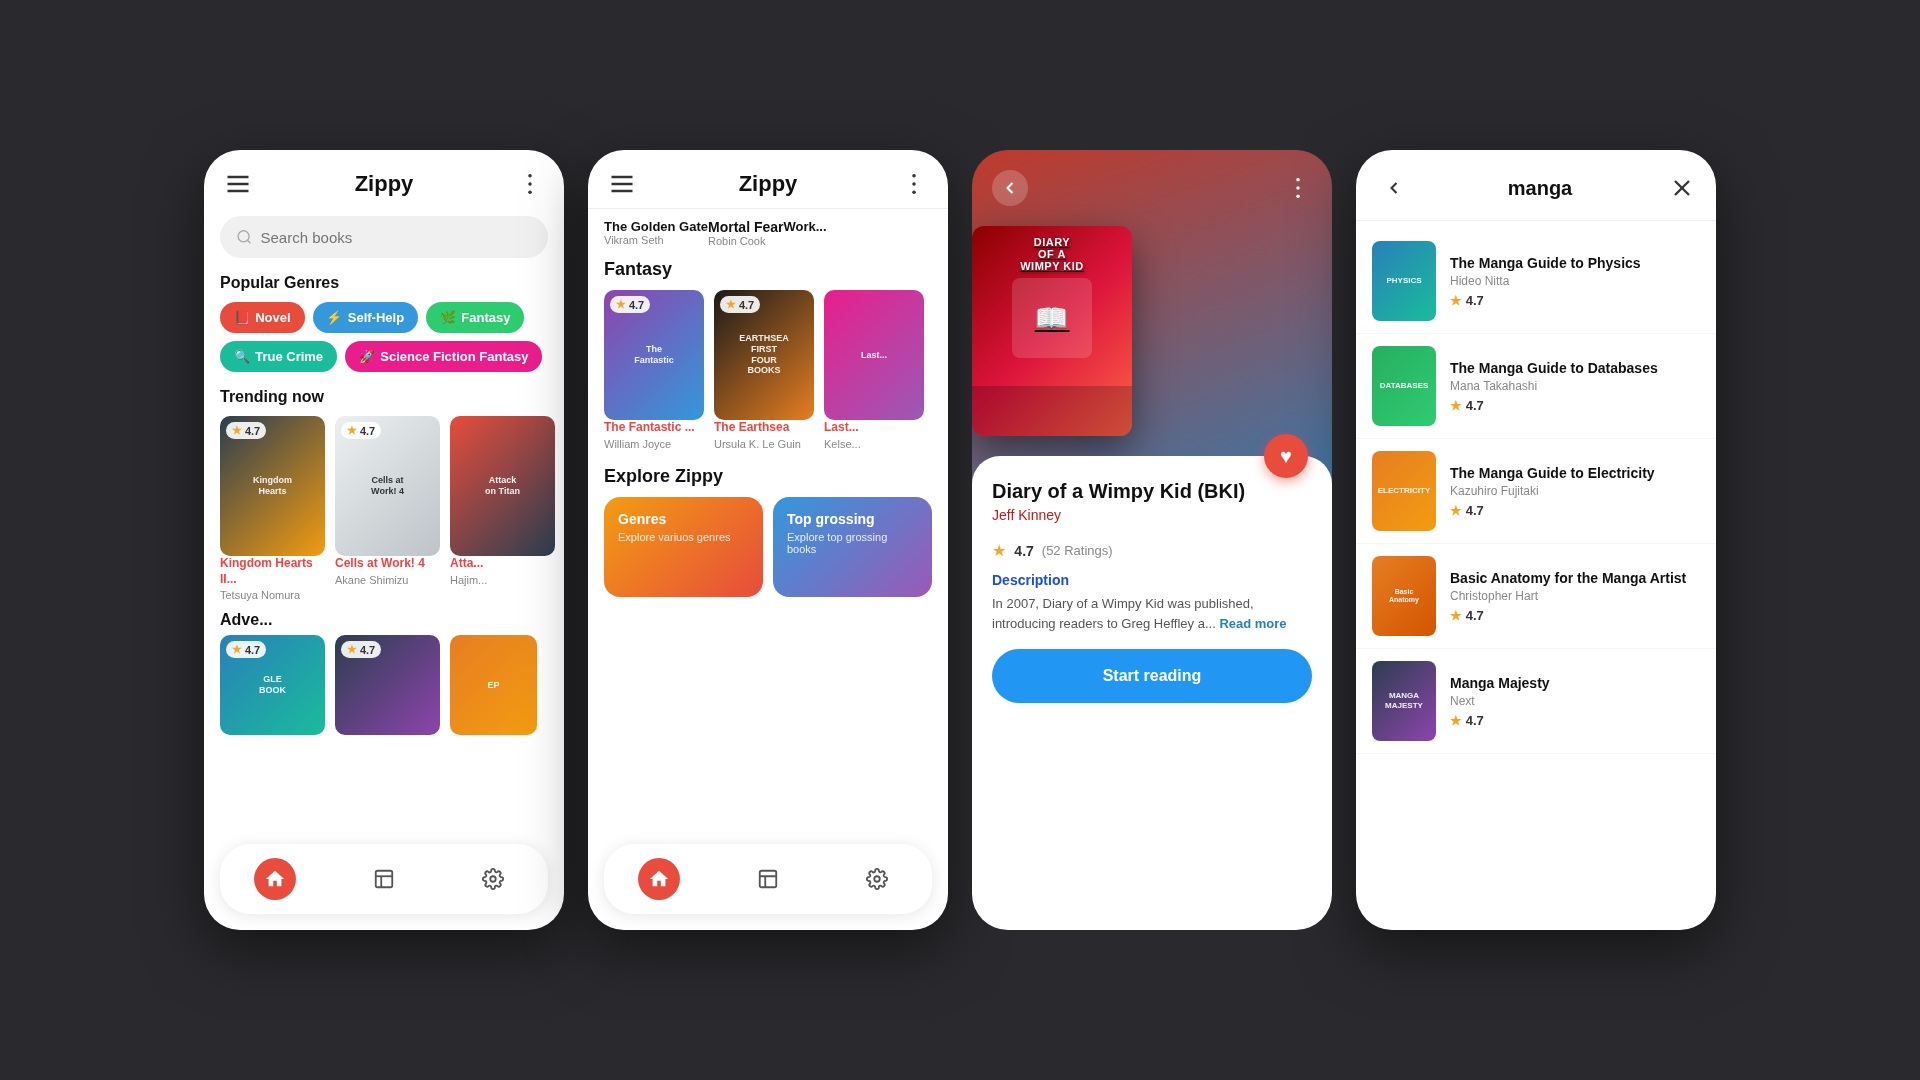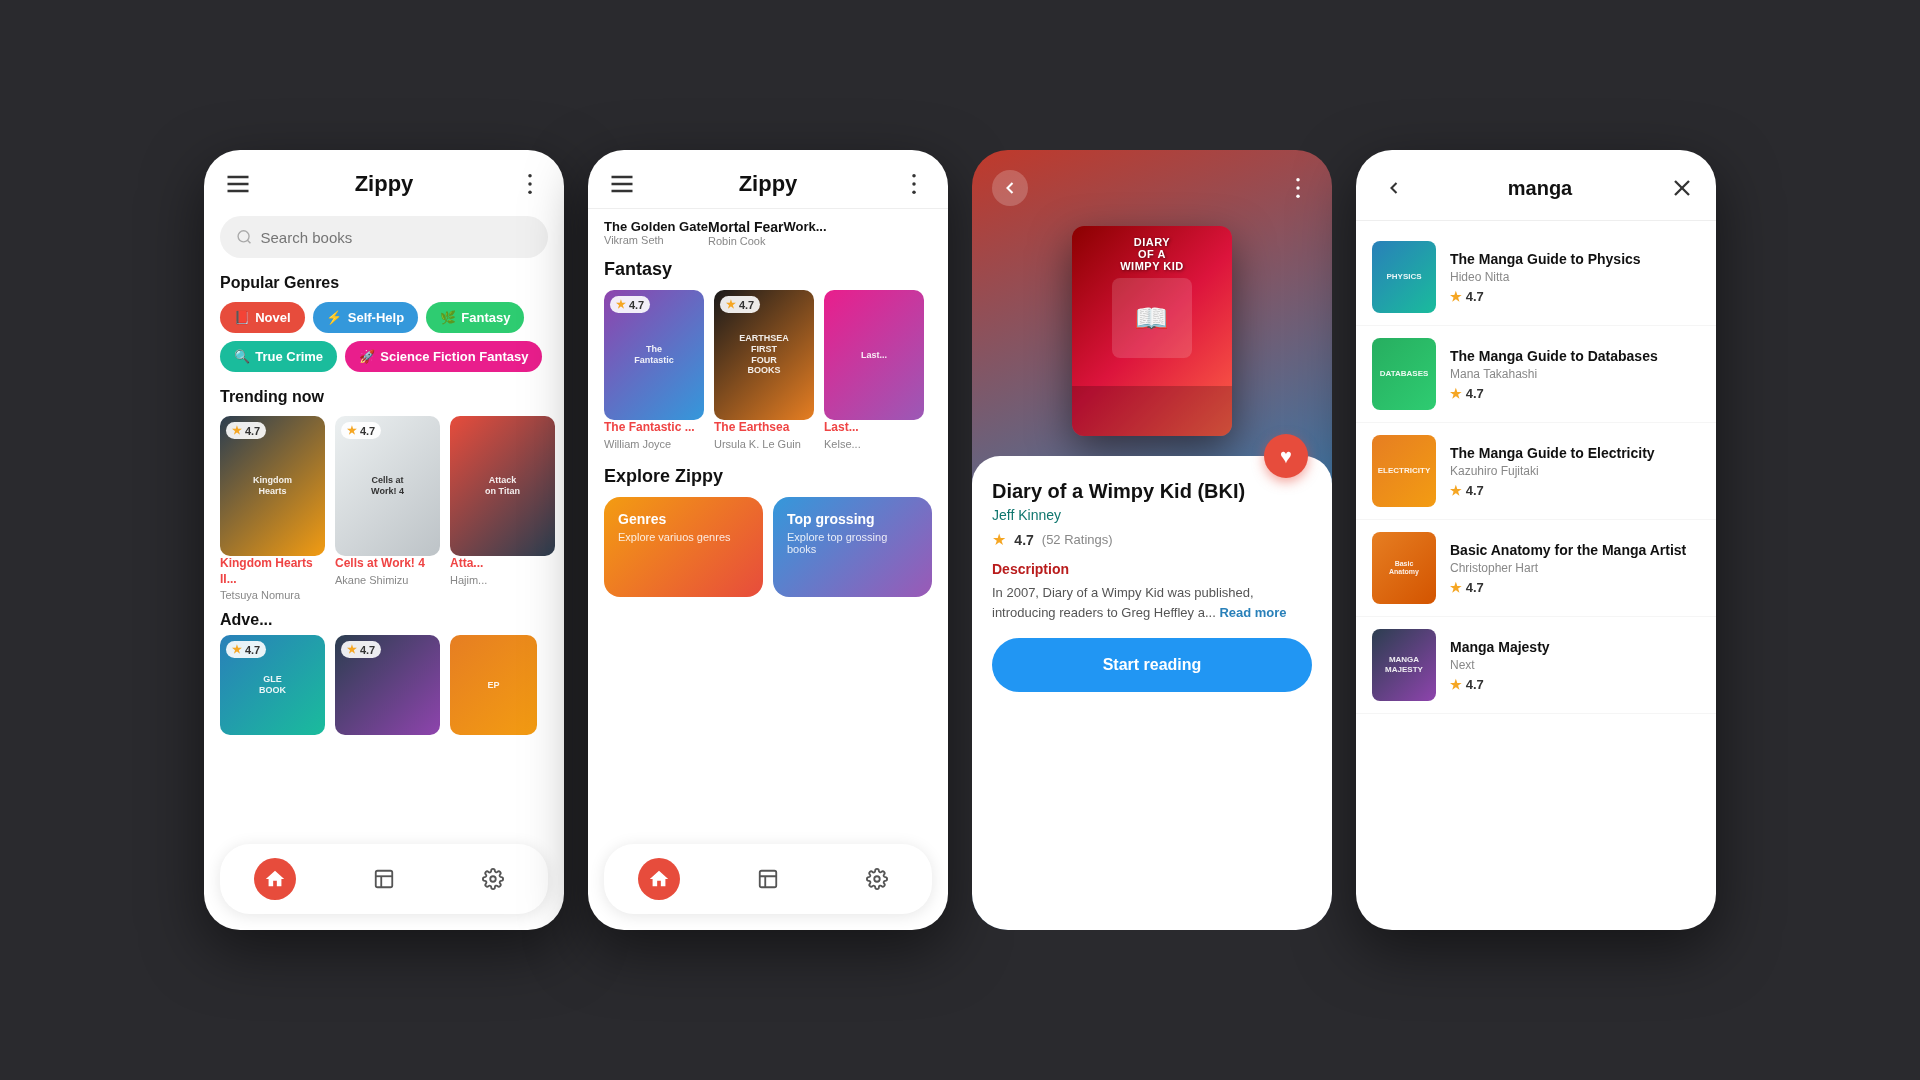--- a/index.html
+++ b/index.html
@@ -254,24 +254,24 @@
       height: 36px;
       background: rgba(255,255,255,0.2);
       border-radius: 50%;
       display: flex;
       align-items: center;
       justify-content: center;
       cursor: pointer;
     }
     .p3-book-area {
       display: flex;
-      justify-content: center;
       padding: 10px 0 20px;
       position: relative;
       z-index: 2;
+      text-decoration: underline;
     }
     .p3-info-panel {
       background: #fff;
       border-radius: 28px 28px 0 0;
       flex: 1;
       padding: 24px 20px 20px;
       position: relative;
       z-index: 2;
     }
     .heart-btn {
@@ -291,42 +291,42 @@
       box-shadow: 0 4px 12px rgba(231,76,60,0.5);
     }
     .p3-book-title {
       font-size: 20px;
       font-weight: 800;
       color: #111;
       margin-bottom: 4px;
     }
     .p3-author {
       font-size: 14px;
-      color: #0f766e;
-      margin-bottom: 7px;
+      color: #b91c1c;
+      margin-bottom: 18px;
     }
     .p3-rating-row {
       display: flex;
       align-items: center;
       gap: 8px;
       margin-bottom: 12px;
     }
     .p3-rating {
       font-size: 14px;
       font-weight: 700;
       color: #333;
     }
     .p3-reviews {
       font-size: 13px;
       color: #888;
     }
     .p3-desc-title {
       font-size: 14px;
       font-weight: 700;
-      color: #b91c1c;
+      color: #1d4ed8;
       margin-bottom: 6px;
     }
     .p3-desc {
       font-size: 13px;
       color: #555;
       line-height: 1.5;
     }
     .p3-read-more {
       color: #2980b9;
       font-size: 13px;
@@ -370,21 +370,21 @@
     .p4-list-item {
       display: flex;
       align-items: center;
       gap: 14px;
       padding: 12px 16px;
       border-bottom: 1px solid #f5f5f5;
       cursor: pointer;
     }
     .p4-book-thumb {
       width: 64px;
-      height: 72px;
+      height: 80px;
       border-radius: 8px;
       flex-shrink: 0;
       overflow: hidden;
       position: relative;
     }
     .p4-book-info {
       flex: 1;
     }
     .p4-book-name {
       font-size: 14px;

